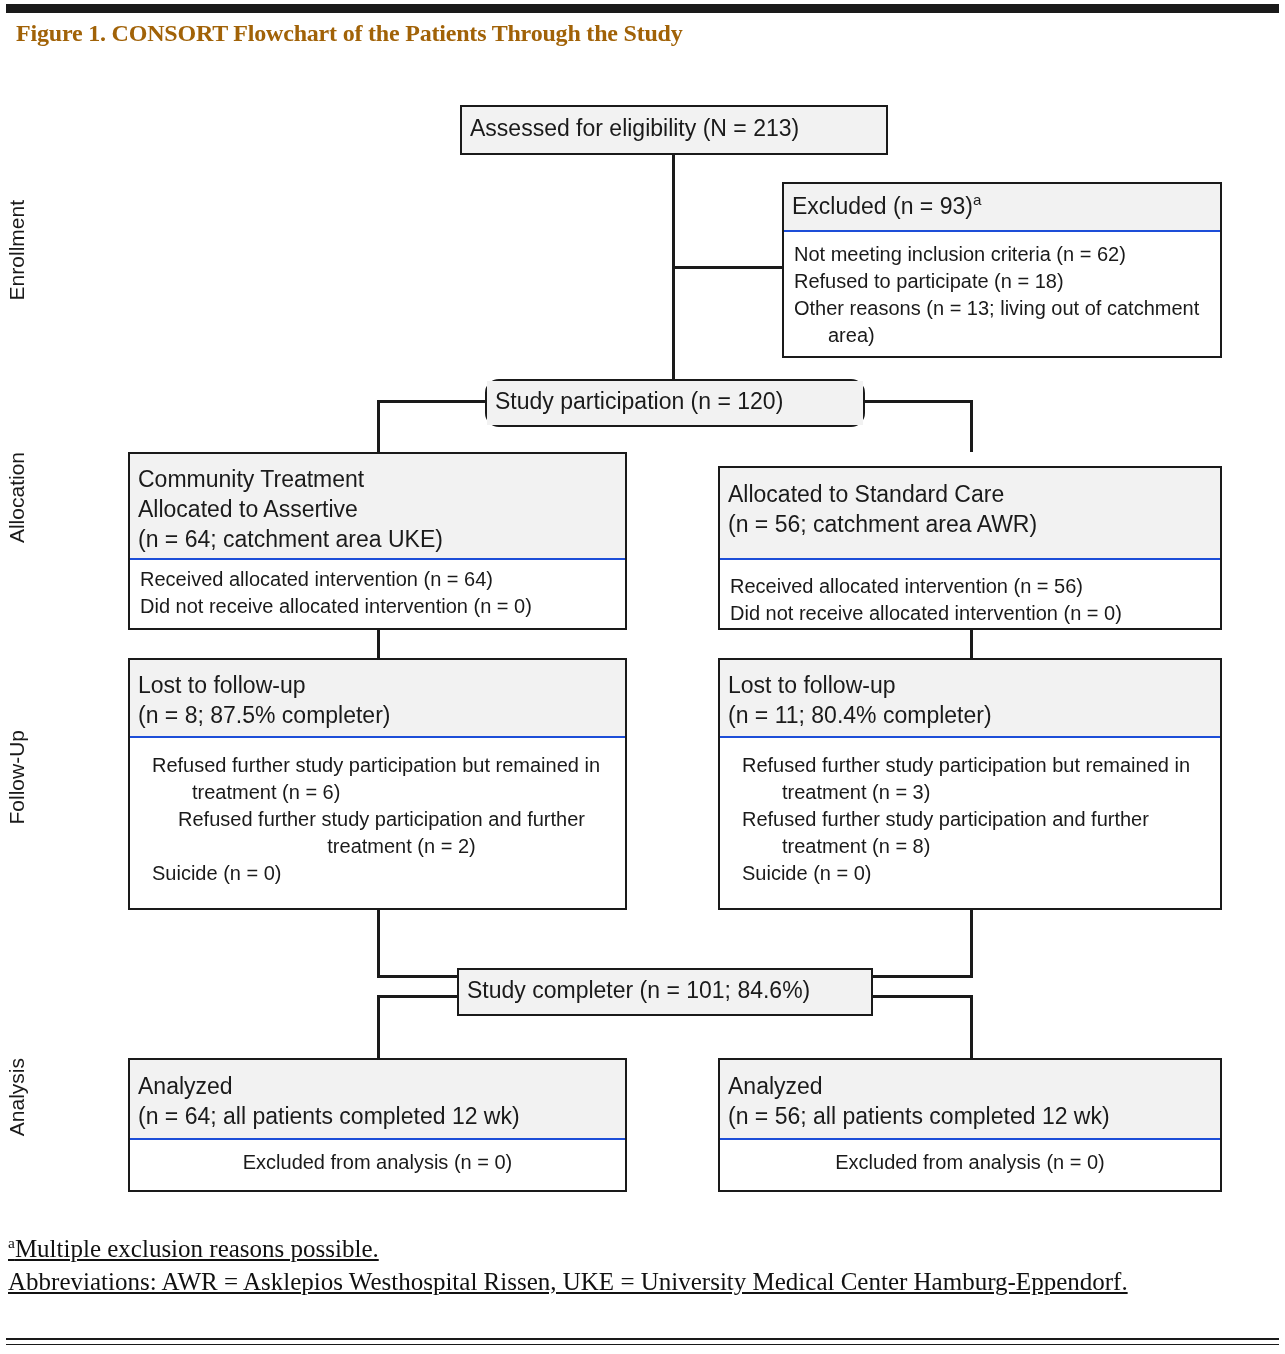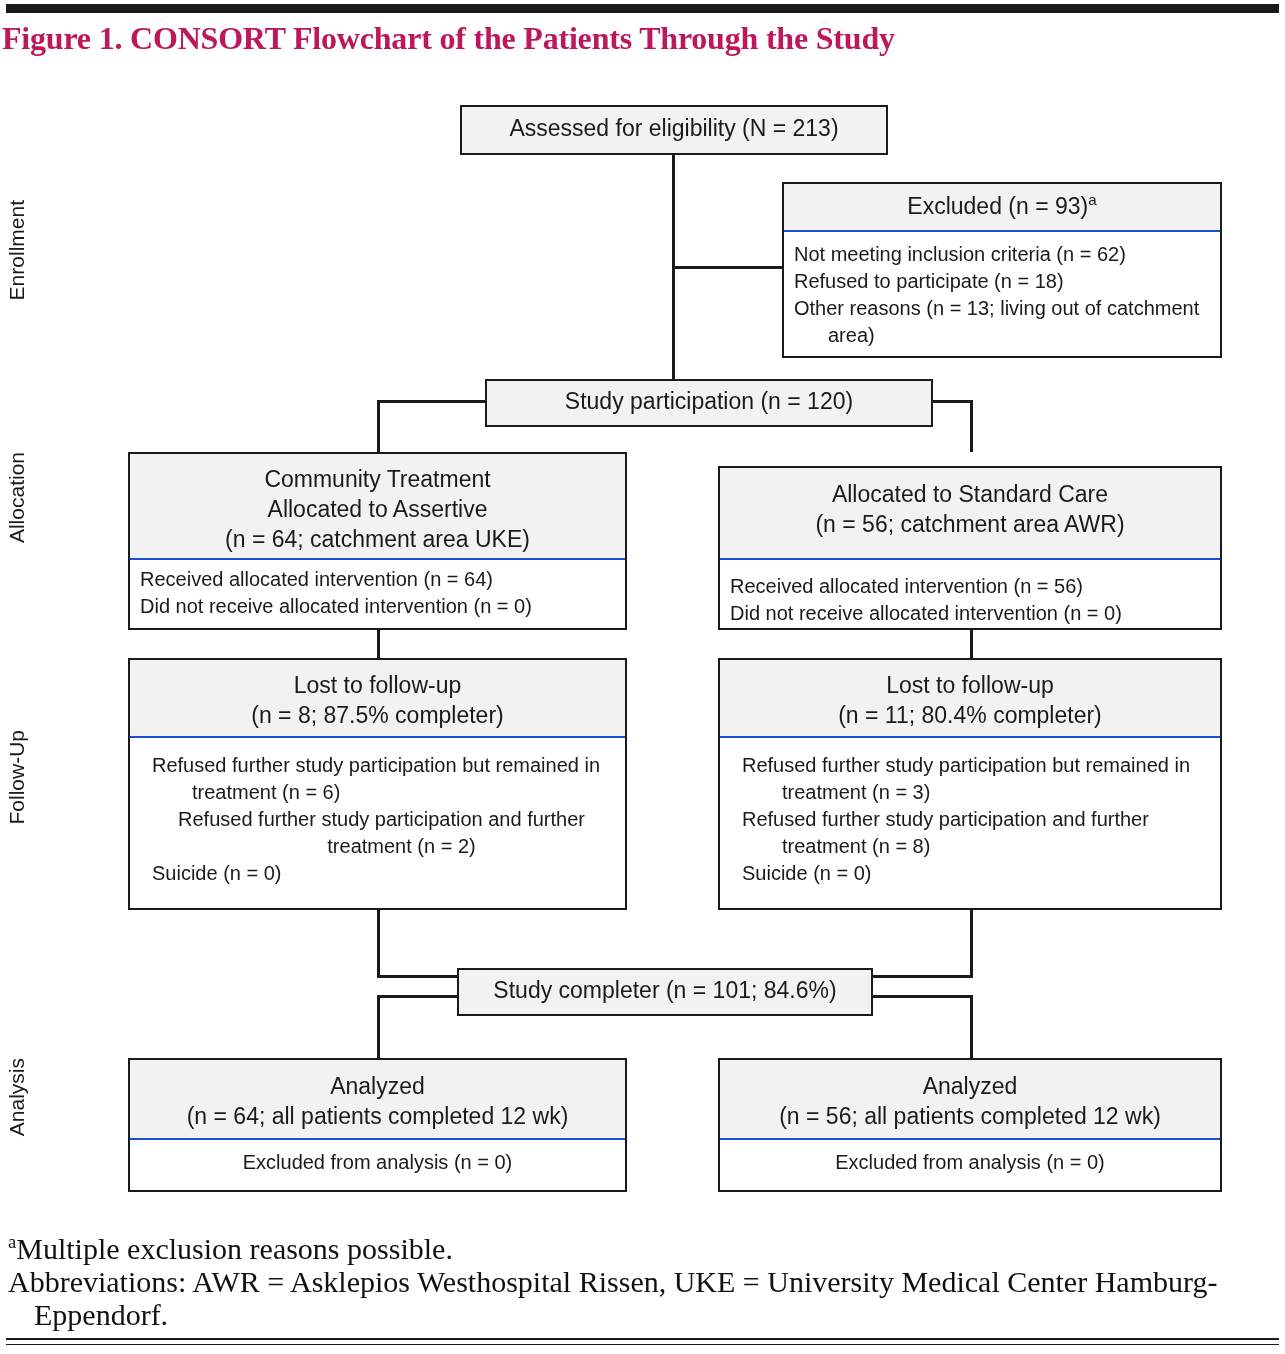--- a/index.html
+++ b/index.html
@@ -8,64 +8,64 @@
     font-family:"Liberation Sans", sans-serif;color:#1a1a1a;
   }
 
   
   .top-rule{position:absolute;left:6px;top:4px;width:1273px;height:9px;background:#1a1a1a;}
   .bottom-rule{position:absolute;left:6px;top:1338px;width:1273px;height:4px;
                border-top:2px solid #1a1a1a;border-bottom:1px solid #1a1a1a;}
 
   
   .fig-title{
-    position:absolute;left:2px;top:20px;width:1200px;
-    font-family:"Liberation Serif", serif;font-weight:700;font-size:32px;
-    letter-spacing:-0.2px;color:#be185d;white-space:nowrap;
+    position:absolute;left:16px;top:20px;width:1200px;
+    font-family:"Liberation Serif", serif;font-weight:700;font-size:24px;
+    letter-spacing:-0.2px;color:#a16207;white-space:nowrap;
   }
 
   
   .stage{
     position:absolute;left:0;width:34px;
     font-size:21px;color:#1a1a1a;text-align:center;
   }
   .stage span{
     display:block;writing-mode:vertical-rl;transform:rotate(180deg);
     white-space:nowrap;line-height:34px;
   }
 
   
   .box{
     position:absolute;box-sizing:border-box;
     border:2px solid #1a1a1a;background:#ffffff;
   }
   .hd{
     box-sizing:border-box;background:#f2f2f2;
-    font-size:23px;line-height:30px;text-align:center;
+    font-size:23px;line-height:30px;
     padding:7px 8px;color:#1a1a1a;
   }
   .hd.divided{border-bottom:2px solid #1d4ed8;}
   .bd{
     box-sizing:border-box;background:#ffffff;
     font-size:20px;line-height:27px;text-align:left;
     padding:7px 10px;color:#1a1a1a;
   }
   .bd.center{text-align:center;}
   .bd .hang{padding-left:34px;text-indent:-34px;}
   .sup{font-size:0.66em;vertical-align:super;line-height:0;}
 
   
   .ln{position:absolute;background:#1a1a1a;}
   .v{width:3px;}
   .h{height:3px;}
 
   
   .notes{
     position:absolute;left:8px;top:1232px;width:1250px;
-    font-family:"Liberation Serif", serif;font-size:30px;line-height:33px;color:#111;
+    font-family:"Liberation Serif", serif;font-size:25px;line-height:33px;color:#111;text-decoration:underline;
   }
   .notes .ln2{padding-left:26px;text-indent:-26px;}
   .notes .sup{font-size:0.62em;vertical-align:super;line-height:0;}
 </style>
 </head>
 <body>
 
 <div class="top-rule"></div>
 <div class="bottom-rule"></div>
 
@@ -117,21 +117,21 @@
   <div class="hd divided" style="height:48px;">
     <span>Excluded (n = 93)</span><span class="sup">a</span>
   </div>
   <div class="bd" style="height:124px;padding-top:9px;">
     <div>Not meeting inclusion criteria (n = 62)</div>
     <div>Refused to participate (n = 18)</div>
     <div class="hang">Other reasons (n = 13; living out of catchment area)</div>
   </div>
 </div>
 
-<div class="box" style="left:485px;top:379px;width:448px;height:48px;">
+<div class="box" style="left:485px;top:379px;width:380px;height:48px;border-radius:14px;">
   <div class="hd" style="height:44px;padding-top:5px;">Study participation (n = 120)</div>
 </div>
 
 <div class="box" style="left:128px;top:452px;width:499px;height:178px;">
   <div class="hd divided" style="height:106px;padding-top:10px;">
     <div>Community Treatment</div>
     <div>Allocated to Assertive</div>
     <div>(n = 64; catchment area UKE)</div>
   </div>
   <div class="bd" style="height:68px;padding-top:6px;">

